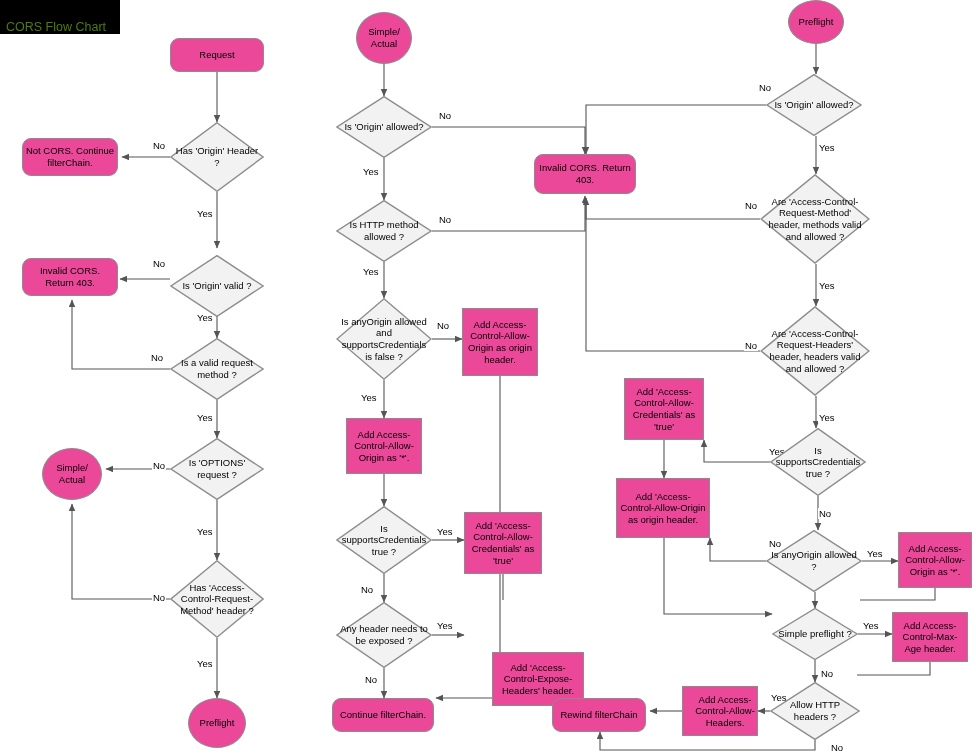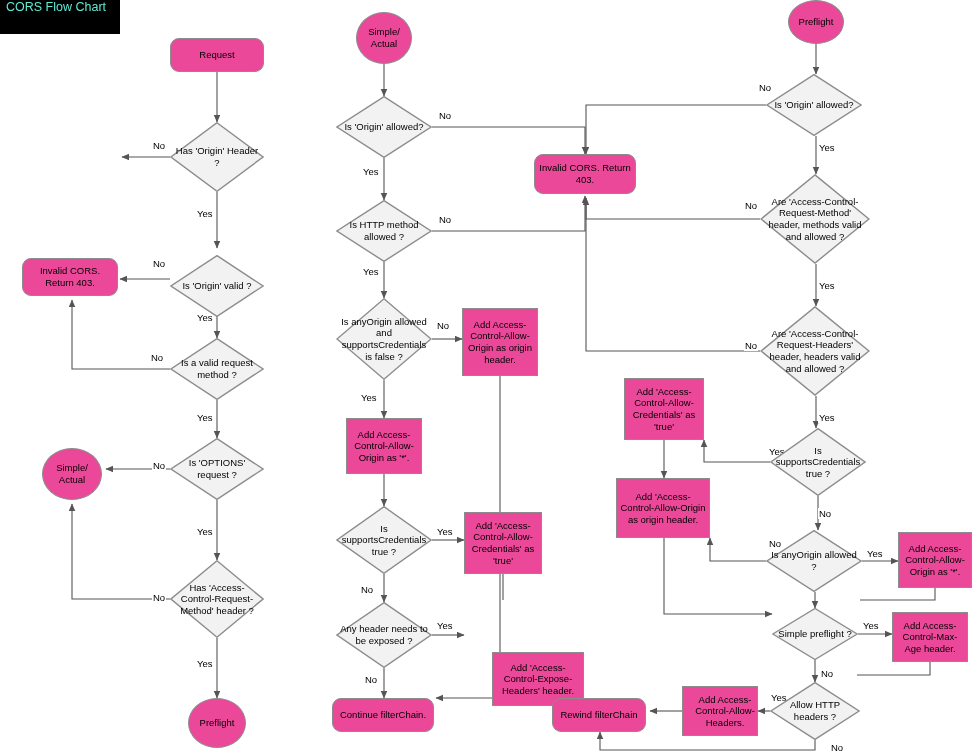--- a/index.html
+++ b/index.html
@@ -68,23 +68,23 @@
     color: #000000;
     background: #ffffff;
     padding: 0 1px;
     white-space: nowrap;
   }
   #title-banner {
     position: absolute;
     left: 0; top: 0;
     width: 120px; height: 34px;
     background: #000000;
-    color: #5eead4;
+    color: #4d7c0f;
     display: flex;
-    align-items: flex-start;
+    align-items: flex-end;
     padding-left: 6px;
     box-sizing: border-box;
     font-size: 12.5px;
   }
 </style>
 </head>
 <body>
 
 <div id="canvas">
 
@@ -153,20 +153,23 @@
   </div>
 
 <div class="node round" style="left: 170px; top: 38px; width: 94px; height: 34px;">
       <span>Request</span>
     </div>
     <div class="node diamond" style="left: 170px; top: 122px; width: 94px; height: 70px;">
       <svg class="dshape" viewBox="0 0 100 100" preserveAspectRatio="none">
         <polygon points="50,1 99,50 50,99 1,50" fill="#f2f2f2" stroke="#8c8c8c" stroke-width="1.4" vector-effect="non-scaling-stroke"></polygon>
       </svg>
       <span class="dlabel">Has 'Origin' Header ?</span>
+    </div>
+    <div class="node round" style="left: 22px; top: 138px; width: 96px; height: 38px;">
+      <span>Not CORS. Continue filterChain.</span>
     </div>
     <div class="node diamond" style="left: 170px; top: 255px; width: 94px; height: 62px; align-items: center;">
       <svg class="dshape" viewBox="0 0 100 100" preserveAspectRatio="none">
         <polygon points="50,1 99,50 50,99 1,50" fill="#f2f2f2" stroke="#8c8c8c" stroke-width="1.4" vector-effect="non-scaling-stroke"></polygon>
       </svg>
       <span class="dlabel">Is 'Origin' valid ?</span>
     </div>
     <div class="node round" style="left: 22px; top: 258px; width: 96px; height: 38px;">
       <span>Invalid CORS. Return 403.</span>
     </div>

